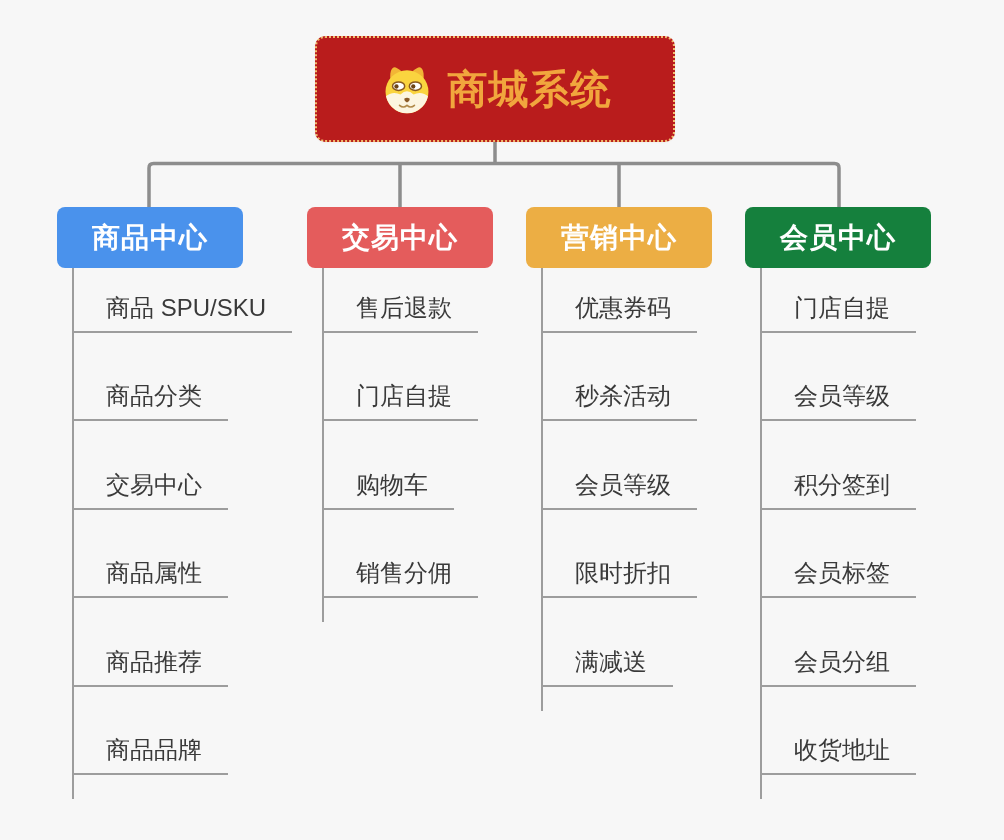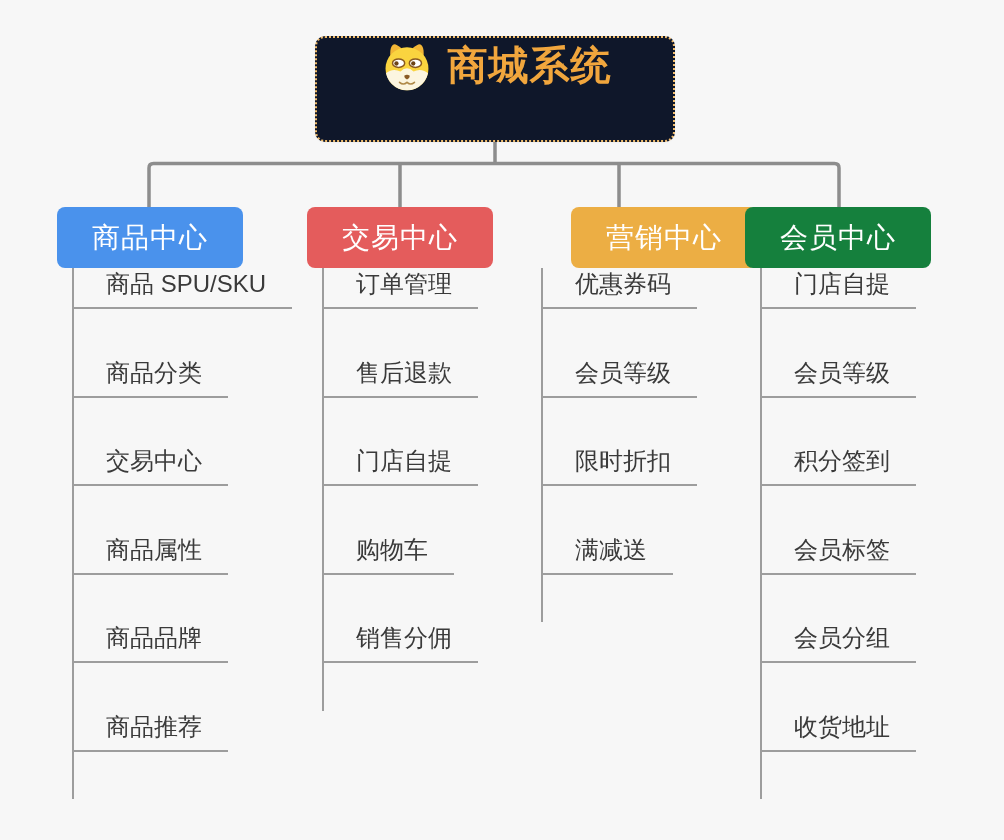--- a/index.html
+++ b/index.html
@@ -8,35 +8,35 @@
     background:#f7f7f7;
     font-family:"Liberation Sans","DejaVu Sans",sans-serif;
   }
   .canvas{position:absolute;inset:0;}
   
   svg.connectors{position:absolute;left:0;top:0;width:1004px;height:840px;pointer-events:none;}
   svg.connectors path{stroke:#8d8d8d;stroke-width:3.5;fill:none;}
   
   .root-node{
     position:absolute;left:315px;top:36px;width:360px;height:106px;
-    background:#0f172a;border:2px dotted #f1bd6d;border-radius:10px;
-    box-sizing:border-box;display:flex;align-items:flex-start;justify-content:center;gap:13px;
+    background:#b91c1c;border:2px dotted #f1bd6d;border-radius:10px;
+    box-sizing:border-box;display:flex;align-items:center;justify-content:center;gap:13px;
     box-shadow:0 1px 2px rgba(0,0,0,0.03);
   }
   .root-title{font-size:40px;font-weight:600;color:#f1a63d;letter-spacing:1px;}
   .root-icon{width:56px;height:56px;flex:0 0 auto;}
   
   .col{position:absolute;top:207px;width:300px;}
   .branch-box{
     width:186px;height:61px;border-radius:8px;box-sizing:border-box;
     display:flex;align-items:center;justify-content:center;
-    color:#ffffff;font-size:28px;font-weight:400;letter-spacing:1px;
+    color:#ffffff;font-size:28px;font-weight:700;letter-spacing:1px;
   }
   .leaves{margin-left:15px;border-left:2px solid #9d9d9d;}
-  .leaf{height:88.5px;display:flex;align-items:flex-start;}
+  .leaf{height:88.5px;display:flex;align-items:center;}
   .leaf-label{
     display:inline-block;border-bottom:2px solid #9d9d9d;
     padding:0 26px 7px 32px;font-size:24px;color:#3a3a3a;white-space:nowrap;
   }
   .col1{left:57px;} .col2{left:307px;} .col3{left:526px;} .col4{left:745px;}
 </style>
 </head>
 <body>
 
 <div class="canvas">
@@ -78,58 +78,58 @@
       <div class="leaf">
           <span class="leaf-label">商品分类</span>
         </div>
       <div class="leaf">
           <span class="leaf-label">交易中心</span>
         </div>
       <div class="leaf">
           <span class="leaf-label">商品属性</span>
         </div>
       <div class="leaf">
-          <span class="leaf-label">商品品牌</span>
+          <span class="leaf-label">商品推荐</span>
         </div>
       <div class="leaf">
-          <span class="leaf-label">商品推荐</span>
+          <span class="leaf-label">商品品牌</span>
         </div>
     </div>
   </div>
 
   <div class="col col2">
     <div class="branch-box" style="background-color: rgb(228, 92, 92); justify-content: center;">
       <span>交易中心</span>
     </div>
     <div class="leaves">
-      <div class="leaf">
-          <span class="leaf-label">订单管理</span>
-        </div>
       <div class="leaf">
           <span class="leaf-label">售后退款</span>
         </div>
       <div class="leaf">
           <span class="leaf-label">门店自提</span>
         </div>
       <div class="leaf">
           <span class="leaf-label">购物车</span>
         </div>
       <div class="leaf">
           <span class="leaf-label">销售分佣</span>
         </div>
     </div>
   </div>
 
   <div class="col col3">
-    <div class="branch-box" style="background-color: rgb(236, 174, 68); margin-left: 45px;">
+    <div class="branch-box" style="background-color: rgb(236, 174, 68);">
       <span>营销中心</span>
     </div>
     <div class="leaves">
       <div class="leaf">
           <span class="leaf-label">优惠券码</span>
+        </div>
+      <div class="leaf">
+          <span class="leaf-label">秒杀活动</span>
         </div>
       <div class="leaf">
           <span class="leaf-label">会员等级</span>
         </div>
       <div class="leaf">
           <span class="leaf-label">限时折扣</span>
         </div>
       <div class="leaf">
           <span class="leaf-label">满减送</span>
         </div>

